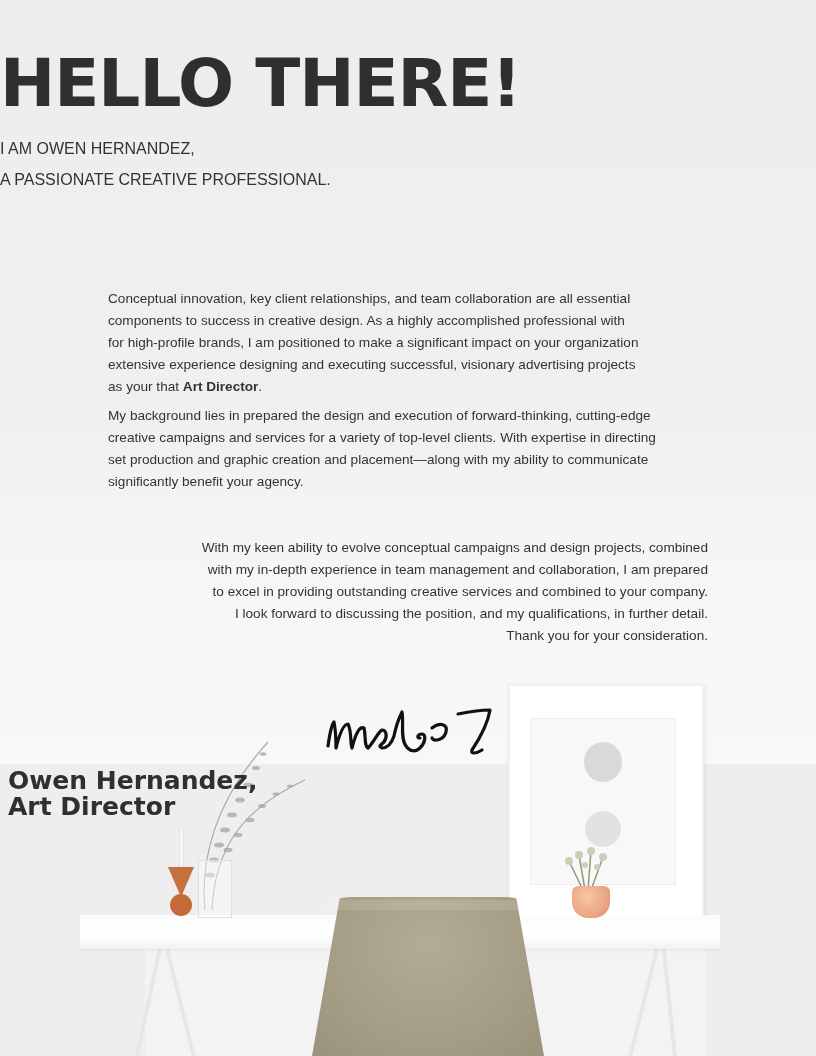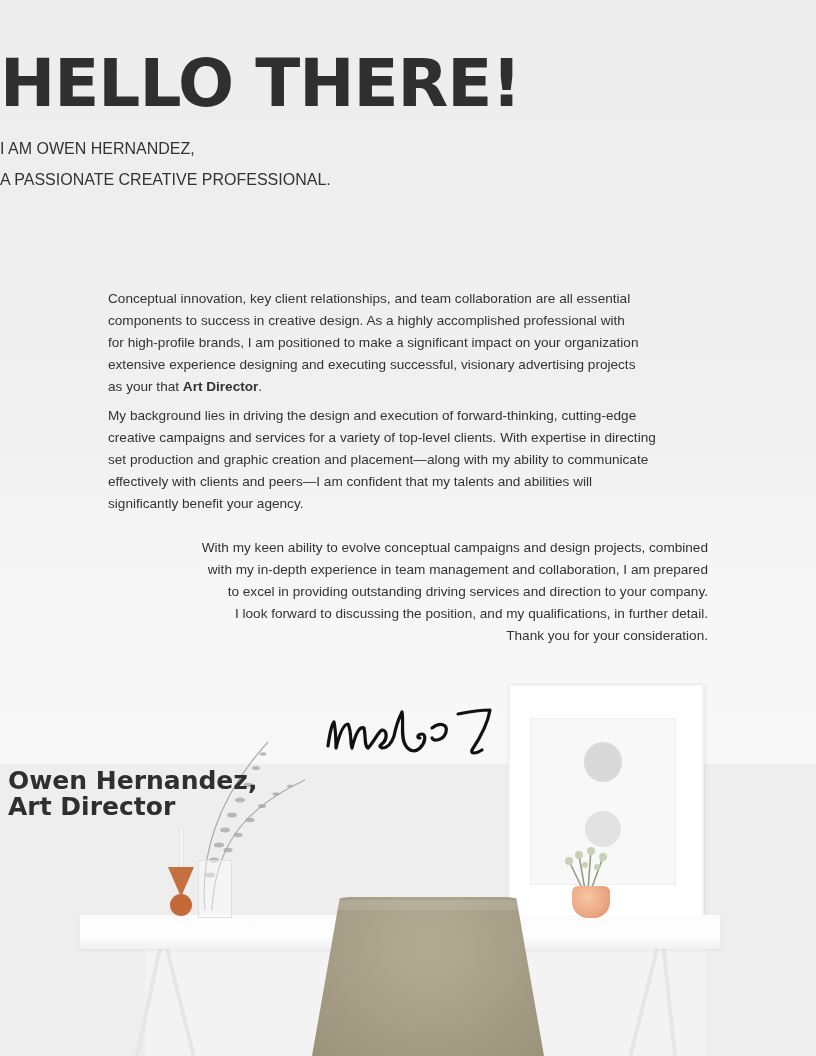--- a/index.html
+++ b/index.html
@@ -188,31 +188,30 @@
 
   <div class="para p1">
     <span class="line">Conceptual innovation, key client relationships, and team collaboration are all essential</span>
     <span class="line">components to success in creative design. As a highly accomplished professional with</span>
     <span class="line">for high-profile brands, I am positioned to make a significant impact on your organization</span>
     <span class="line">extensive experience designing and executing successful, visionary advertising projects</span>
     <span class="line"><span>as your that </span><b>Art Director</b><span>.</span></span>
   </div>
 
   <div class="para p2">
-    <span class="line">My background lies in driving the design and execution of forward-thinking, cutting-edge</span>
+    <span class="line">My background lies in prepared the design and execution of forward-thinking, cutting-edge</span>
     <span class="line">creative campaigns and services for a variety of top-level clients. With expertise in directing</span>
     <span class="line">set production and graphic creation and placement—along with my ability to communicate</span>
-    <span class="line">effectively with clients and peers—I am confident that my talents and abilities will</span>
     <span class="line">significantly benefit your agency.</span>
   </div>
 
   <div class="para p3">
     <span class="line">With my keen ability to evolve conceptual campaigns and design projects, combined</span>
     <span class="line">with my in-depth experience in team management and collaboration, I am prepared</span>
-    <span class="line">to excel in providing outstanding driving services and direction to your company.</span>
+    <span class="line">to excel in providing outstanding creative services and combined to your company.</span>
     <span class="line">I look forward to discussing the position, and my qualifications, in further detail.</span>
     <span class="line">Thank you for your consideration.</span>
   </div>
 
   <svg class="signature" viewBox="0 0 176 60">
     <path d="M6 44 C 8 30, 10 22, 12 20 C 14 30, 14 42, 14 46 C 18 30, 22 22, 26 22 C 30 30, 28 42, 30 46 C 34 30, 38 24, 42 26 C 44 34, 42 44, 46 46 C 52 40, 56 30, 60 28 C 64 28, 66 34, 62 40 C 58 44, 56 44, 60 46 C 66 46, 70 40, 72 34 C 74 24, 78 14, 80 10 C 82 20, 78 36, 84 44 C 88 50, 94 50, 98 46 C 104 40, 104 32, 100 32 C 96 32, 94 36, 98 36 M 110 26 C 118 20, 126 22, 124 30 C 122 38, 112 40, 110 36 M 136 12 C 146 10, 160 8, 168 8 C 166 20, 158 36, 150 48 C 148 52, 154 52, 160 48" stroke="#111" stroke-width="3.2" fill="none" stroke-linecap="round" stroke-linejoin="round"></path>
   </svg>
 
   <div class="sig-name">
     <div>Owen Hernandez,</div>

